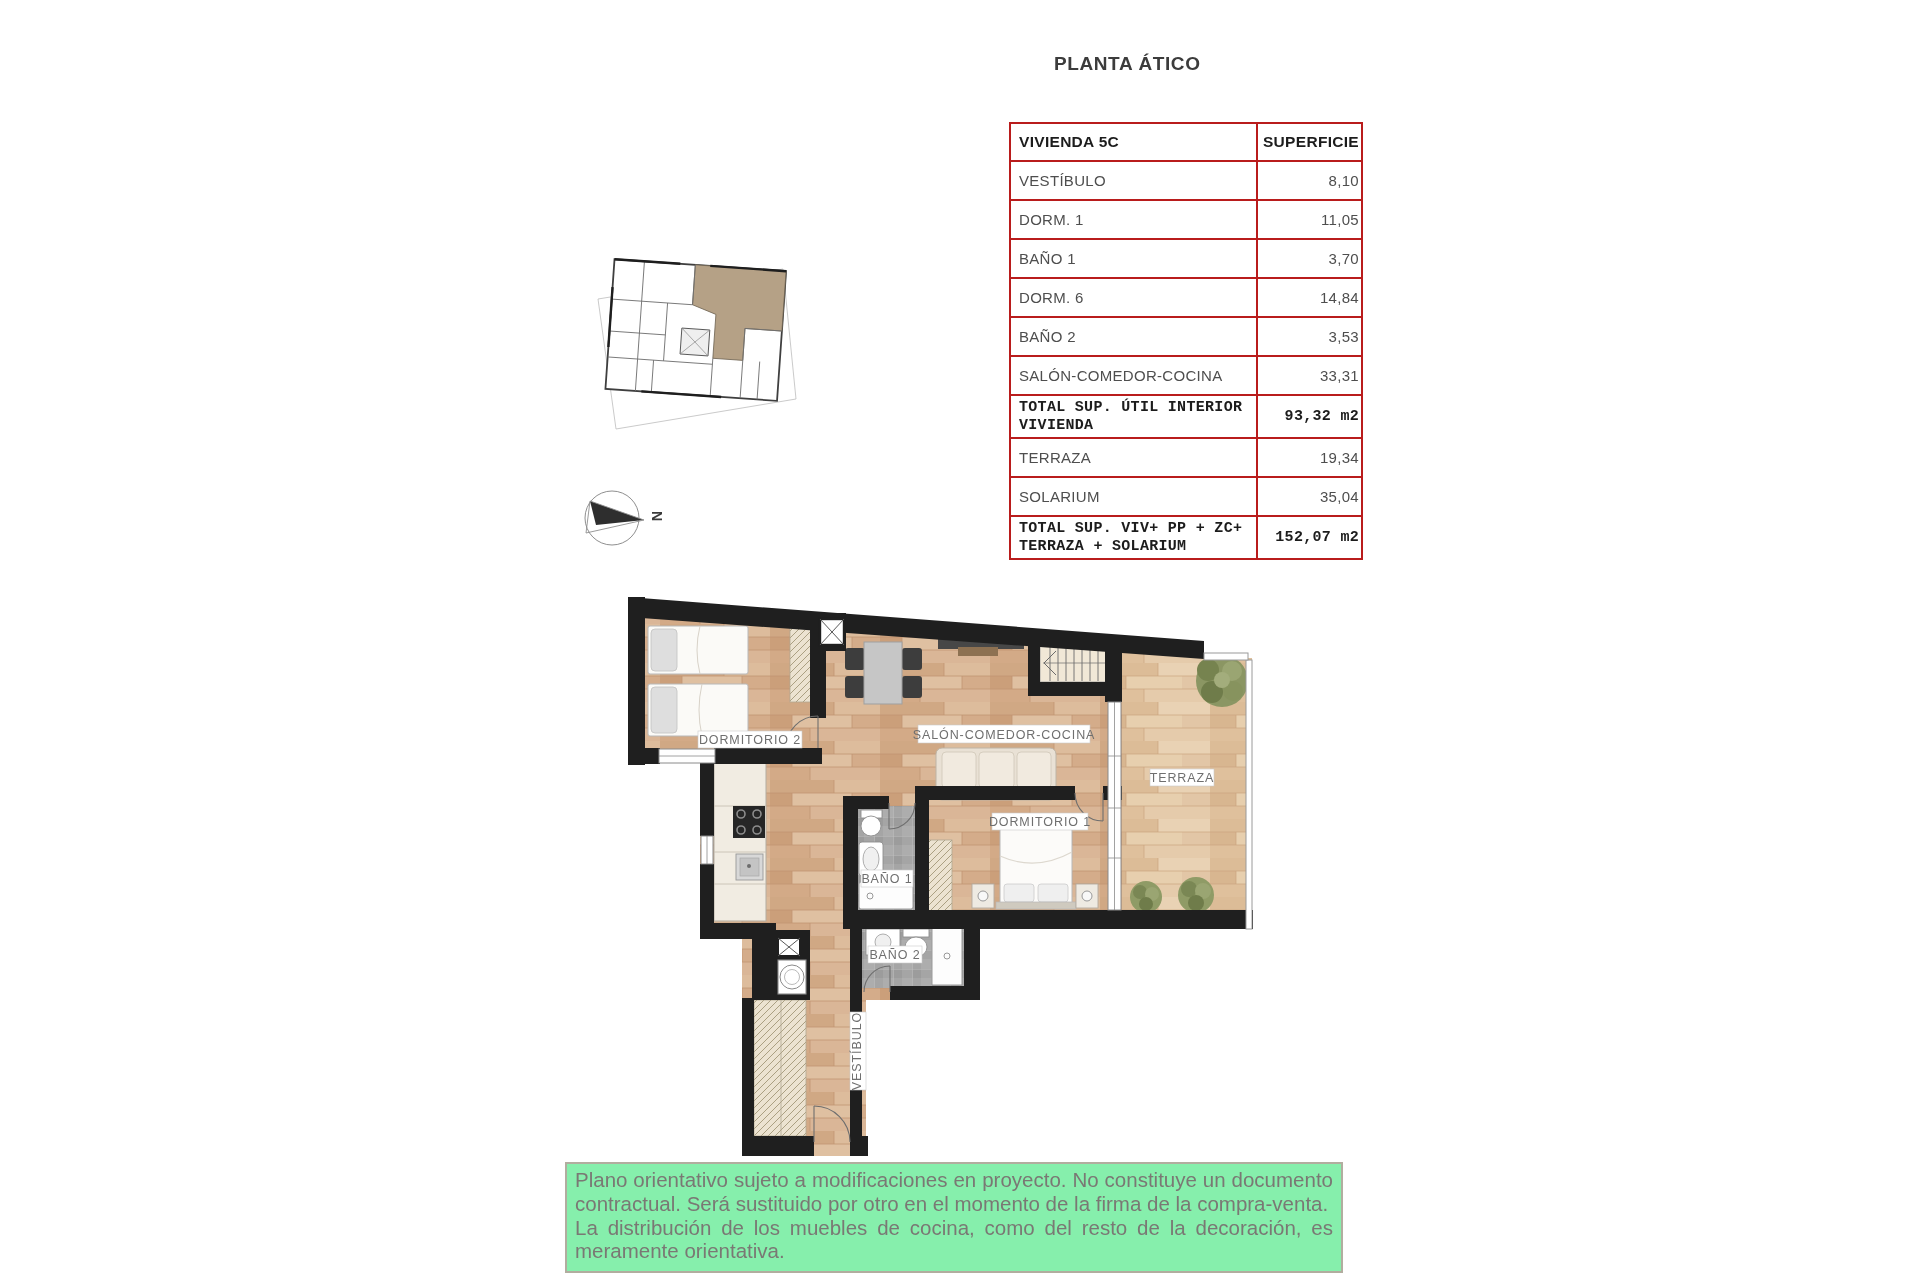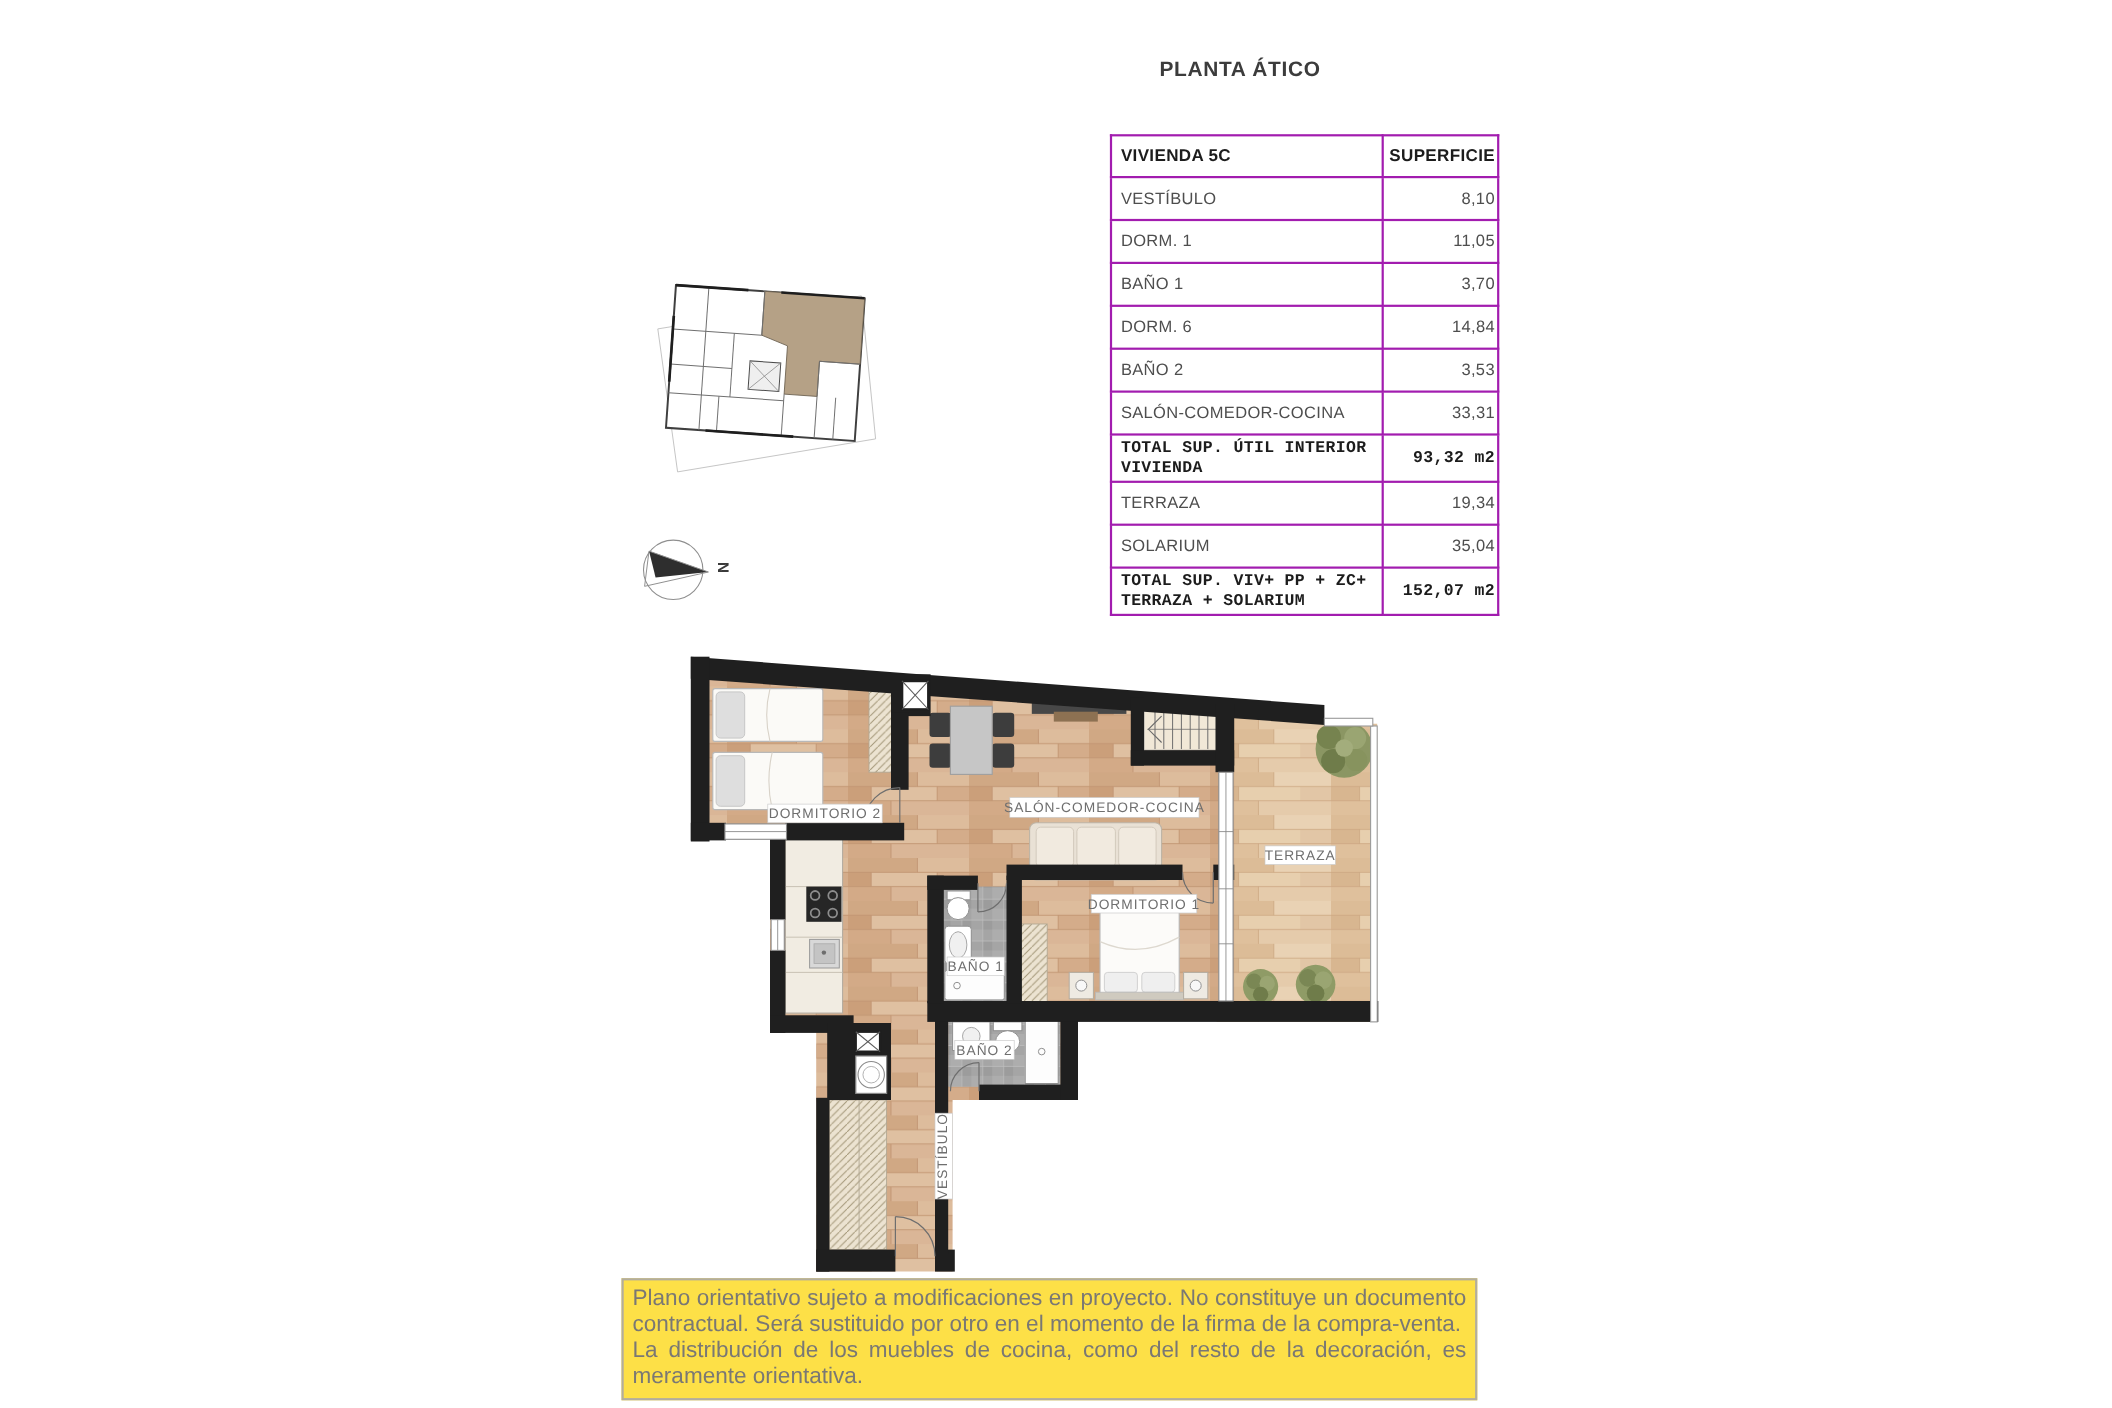--- a/index.html
+++ b/index.html
@@ -14,37 +14,37 @@
     left:1054px;top:53px;font-size:19px;font-weight:700;color:#3c3c3c;
     letter-spacing:0.6px;
   }
 
   
   #area-table{
     left:1009px;top:122px;width:352px;border-collapse:collapse;
     table-layout:fixed;
   }
   #area-table td{
-    border:2px solid #a21caf;vertical-align:middle;
+    border:2px solid #b91c1c;vertical-align:middle;
     font-size:15px;color:#4e4e4e;letter-spacing:0.3px;
     padding:2px 8px;background:#fff;
   }
   #area-table col.c1{width:247px;}
   #area-table col.c2{width:105px;}
   #area-table tr{height:39px;}
   #area-table tr.hdr{height:38px;}
   #area-table tr.hdr td{font-weight:700;color:#1c1c1c;font-size:15.5px;}
   #area-table tr.bold{height:43px;font-family:Liberation Mono, monospace;}
   #area-table tr.bold td{font-weight:700;color:#1c1c1c;line-height:1.15;}
   #area-table td.val{text-align:right;padding:2px 2px;margin-left:25px;}
 
   
   #disclaimer{
     left:565px;top:1162px;width:778px;min-height:90px;
-    border:2px solid #b2ad9f;background:#fde047;
+    border:2px solid #b2ad9f;background:#86efac;
     padding:4px 8px 8px 8px;box-sizing:border-box;
     font-size:20.5px;color:#7a7874;line-height:1.16;text-align:justify;
   }
   #disclaimer p{margin:0;}
 
   svg text{font-family:"Liberation Sans", sans-serif;}
   .roomlabel{fill:#6f6f6f;font-size:12.5px;letter-spacing:0.9px;}
   .chip{fill:#ffffff;stroke:#c9c9c9;stroke-width:0.6;}
 </style>
 </head>

